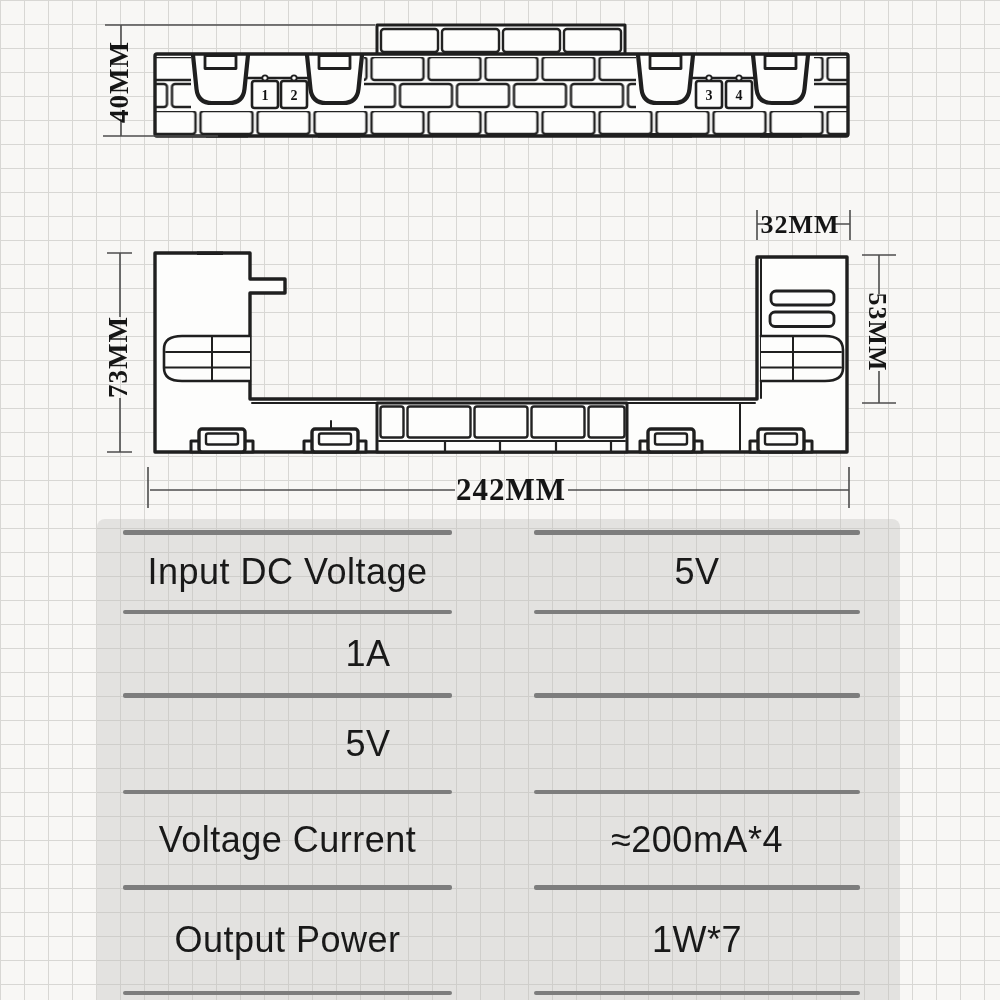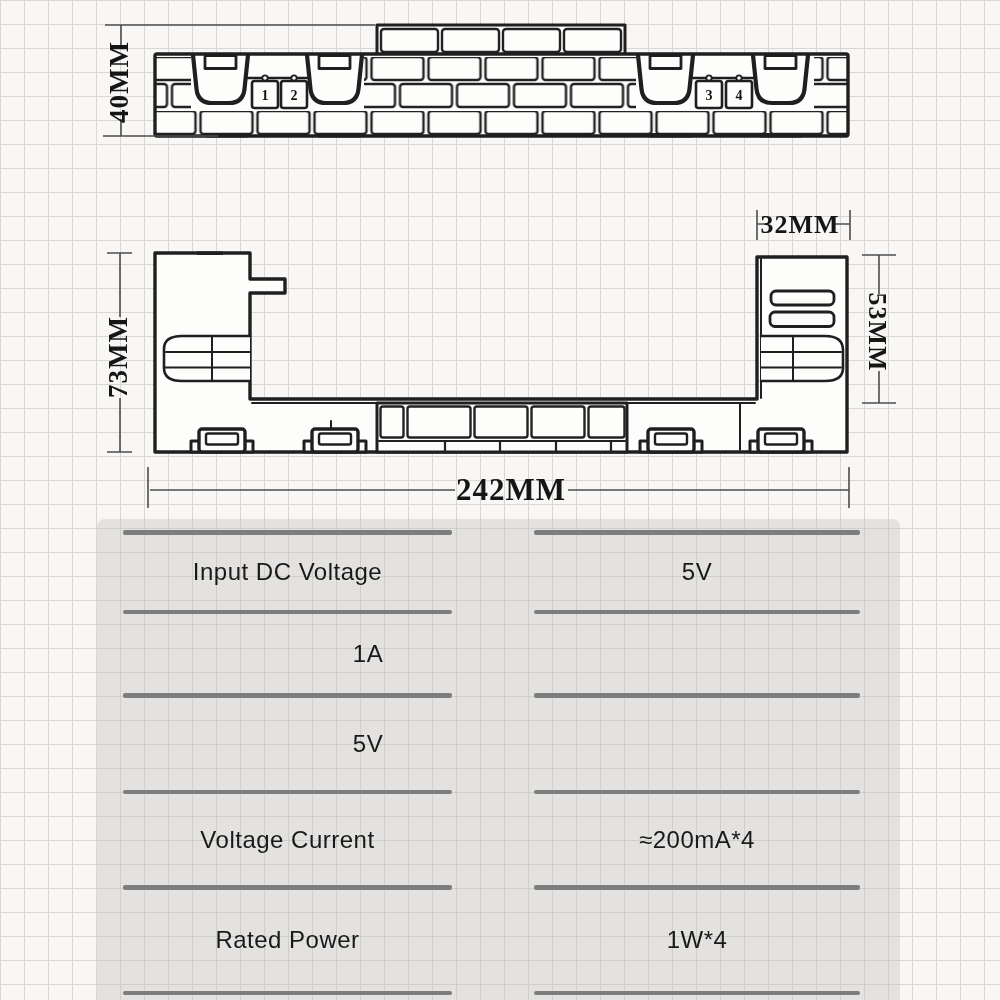--- a/index.html
+++ b/index.html
@@ -43,21 +43,21 @@
   .sep .segL{width:329px;height:4.5px;background:#7d7d7d;border-radius:2px;}
   .sep .gap{width:82px;}
   .sep .segR{width:326px;height:4.5px;background:#7d7d7d;border-radius:2px;}
   .spec-row{
     display:flex;
     margin-left:26px;
     align-items:center;
   }
   .spec-row .cell{
     color:#191919;
-    font-size:24px;
+    font-size:36px;
     font-weight:300;
     letter-spacing:0.5px;
     text-align:center;
   }
   .spec-row .label{width:329px;}
   .spec-row .rgap{width:82px;}
   .spec-row .value{width:326px;}
   .r0{height:75px}.r1{height:79px}.r2{height:92px}.r3{height:91px}.r4{height:101px}
 </style>
 </head>
@@ -259,23 +259,23 @@
           <div class="cell label">Voltage Current</div>
           <div class="rgap"></div>
           <div class="cell value">≈200mA*4</div>
         </div>
         <div class="sep">
           <span class="segL"></span>
           <span class="gap"></span>
           <span class="segR"></span>
         </div>
         <div class="spec-row r4">
-          <div class="cell label">Rated Power</div>
-          <div class="rgap"></div>
-          <div class="cell value">1W*4</div>
+          <div class="cell label">Output Power</div>
+          <div class="rgap"></div>
+          <div class="cell value">1W*7</div>
         </div>
         <div class="sep">
           <span class="segL"></span>
           <span class="gap"></span>
           <span class="segR"></span>
         </div>
       </div>
   </div>
 
 </div>

